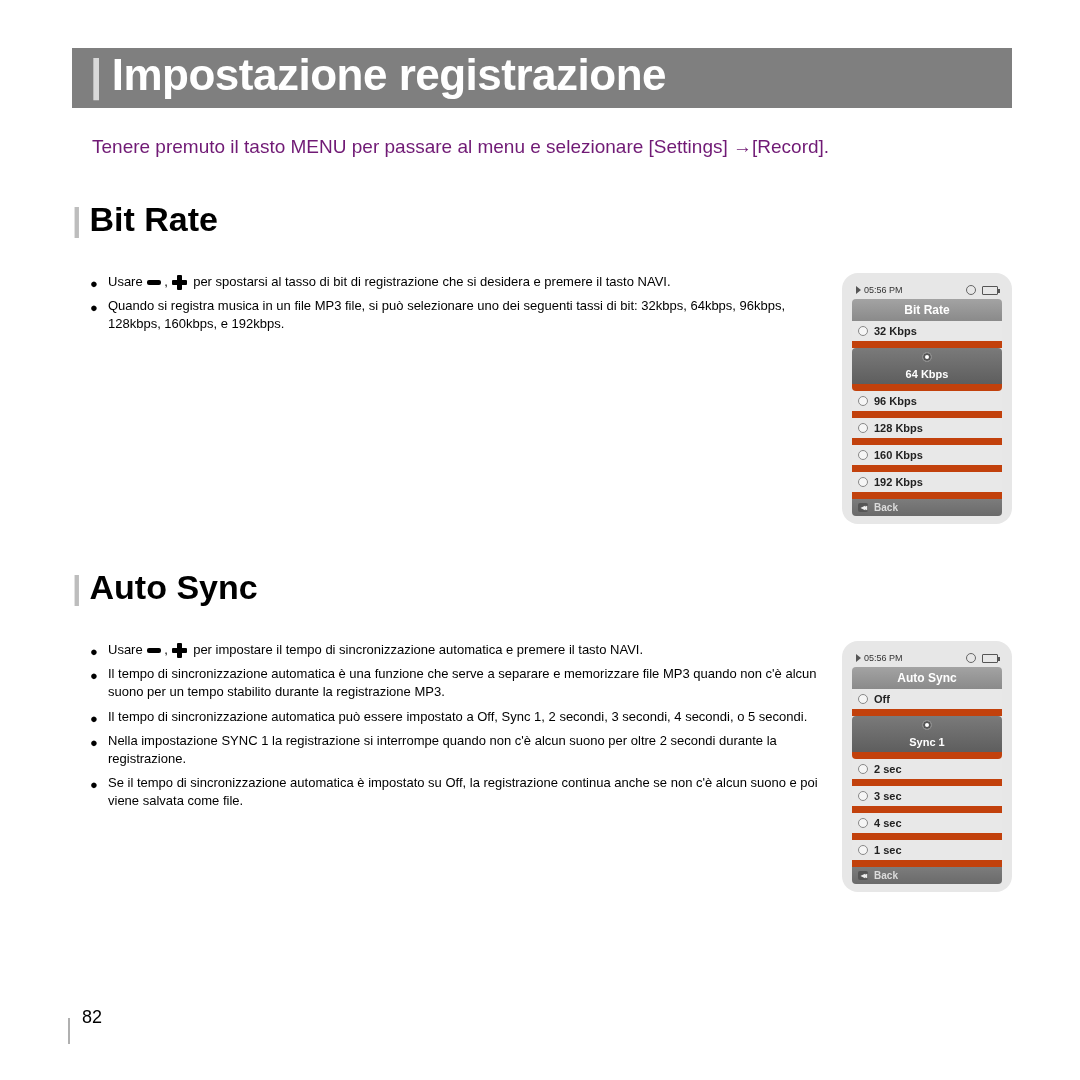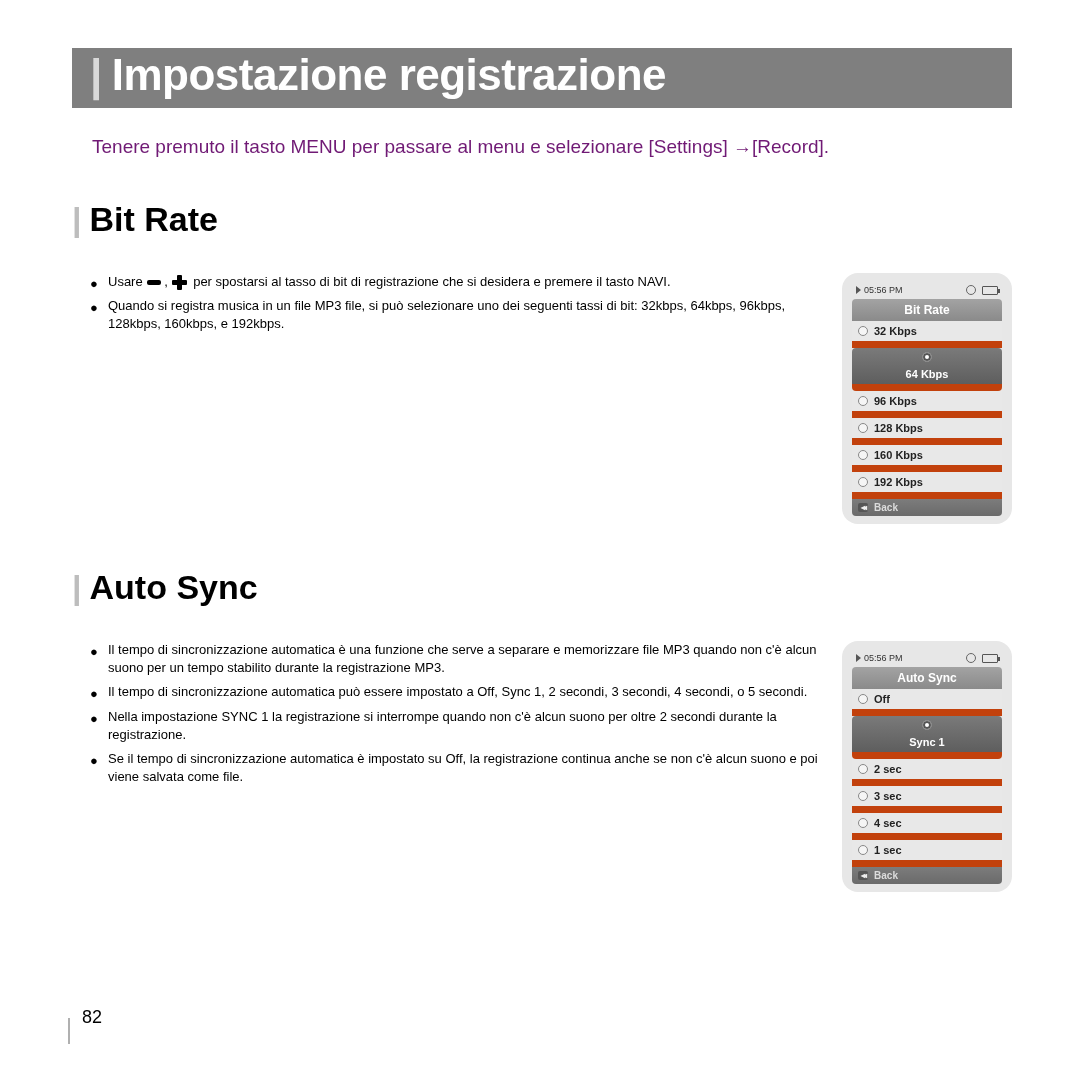--- a/index.html
+++ b/index.html
@@ -257,20 +257,26 @@
   </div>
 </div>
 
 <div class="section">
   <div class="section-title">
     <span class="pipe2">|</span>
     <span>Auto Sync</span>
   </div>
   <div class="content-row">
     <ul class="bullets">
+      <li>
+        <span>Usare </span>
+        <span class="icon-minus"></span>,
+        <span class="icon-plus"></span>
+        <span> per impostare il tempo di sincronizzazione automatica e premere il tasto NAVI.</span>
+      </li>
       <li>Il tempo di sincronizzazione automatica è una funzione che serve a separare e memorizzare file MP3 quando non c'è alcun suono per un tempo stabilito durante la registrazione MP3.</li>
       <li>Il tempo di sincronizzazione automatica può essere impostato a Off, Sync 1, 2 secondi, 3 secondi, 4 secondi, o 5 secondi.</li>
       <li>Nella impostazione SYNC 1 la registrazione si interrompe quando non c'è alcun suono per oltre 2 secondi durante la registrazione.</li>
       <li>Se il tempo di sincronizzazione automatica è impostato su Off, la registrazione continua anche se non c'è alcun suono e poi viene salvata come file.</li>
     </ul>
     <div class="device">
       <div class="dev-status">
         <span class="time">
             <span class="tri"></span>
             <span>05:56 PM</span>

